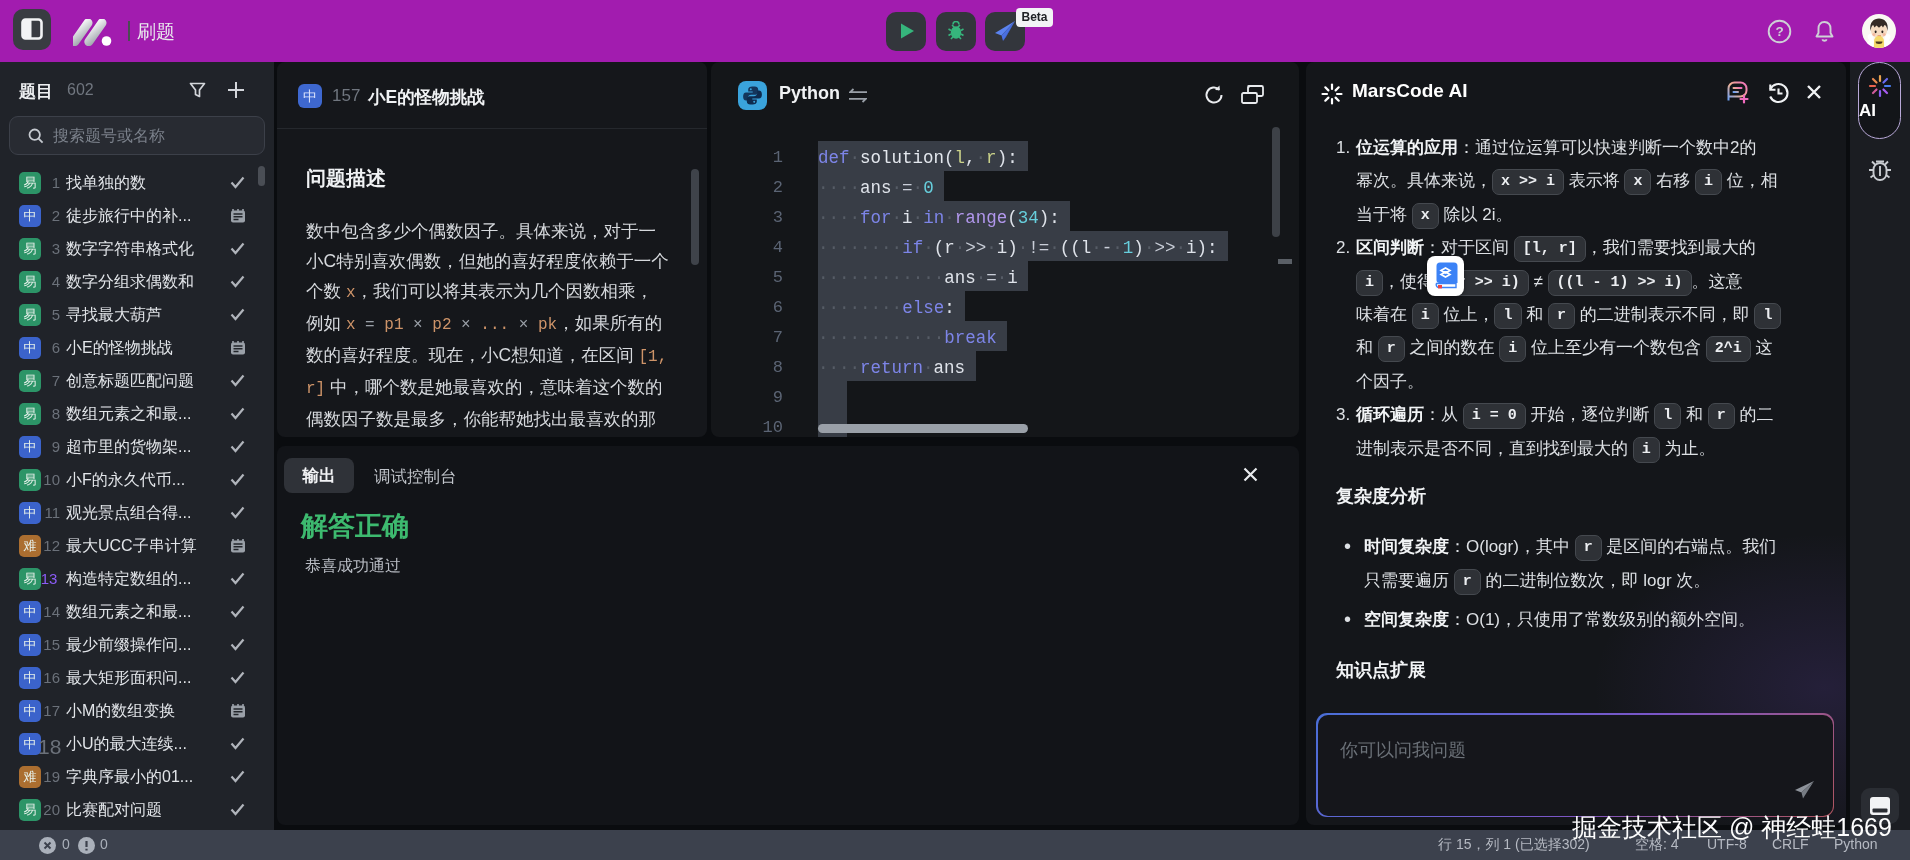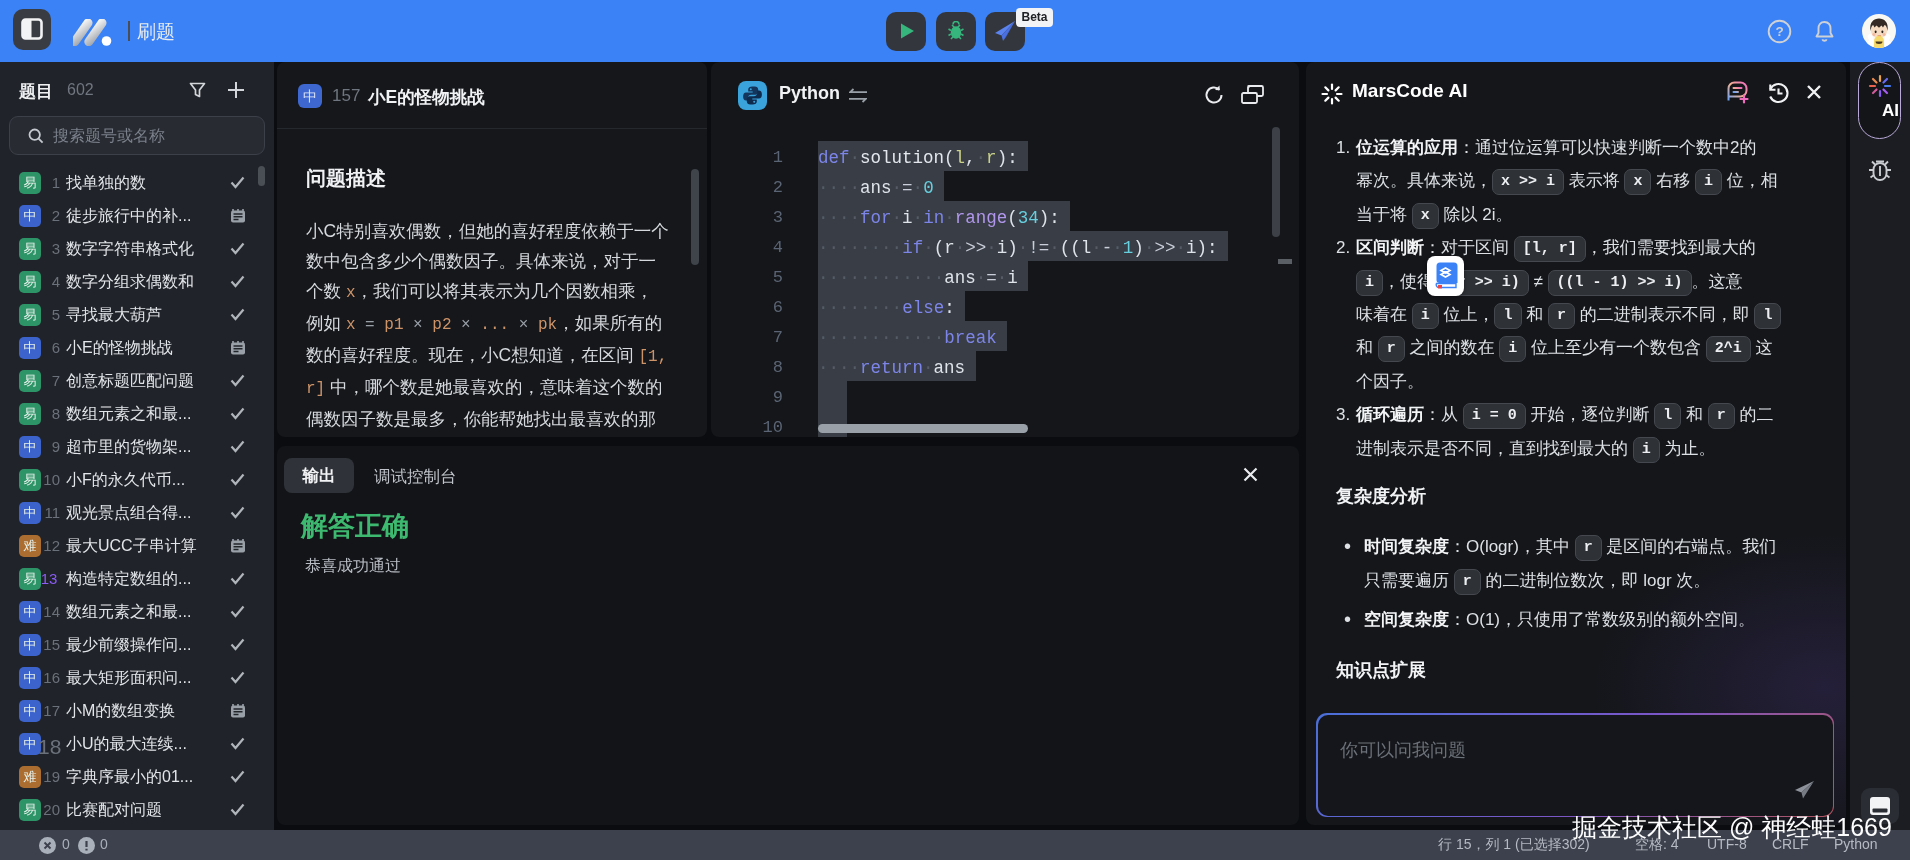--- a/index.html
+++ b/index.html
@@ -7,21 +7,21 @@
     font-family:"Liberation Sans", sans-serif; }
   .abs { position:absolute; }
   .panel { position:absolute; background:#15171b; border-radius:8px; }
   .mono { font-family:"Liberation Mono", monospace; }
   .chip { display:inline-block; background:#2e3136; border:1px solid #45494f; border-radius:7px; padding:0 8px;
     font-family:"Liberation Mono", monospace; font-weight:bold; font-size:15px; color:#eceef1; line-height:24px; vertical-align:1px;}
 </style>
 </head>
 <body>
 
-<div class="abs" style="left:0;top:0;width:1910px;height:62px;background:#3b82f6;">
+<div class="abs" style="left:0;top:0;width:1910px;height:62px;background:#a21caf;">
   <div class="abs" style="left:13px;top:9px;width:38px;height:41px;background:#393c42;border-radius:10px;">
     <svg width="22" height="22" style="position:absolute;left:8px;top:9px" viewBox="0 0 22 22">
       <rect x="1.5" y="1.5" width="19" height="19" rx="3" fill="none" stroke="#f2f3f5" stroke-width="2.6"></rect>
       <rect x="2" y="2" width="8.5" height="18" fill="#f2f3f5"></rect>
     </svg>
   </div>
   <svg class="abs" style="left:73px;top:19px" width="40" height="27" viewBox="0 0 40 27">
     <defs>
         <linearGradient id="lg1" x1="0" y1="0" x2="1" y2="1">
       <stop offset="0" stop-color="#ffffff"></stop>
@@ -278,22 +278,22 @@
   <div class="abs" style="left:258px;top:104px;width:7px;height:20px;background:#4a4e55;border-radius:4px;"></div>
 </div>
 
 <div class="panel" style="left:277px;top:62px;width:430px;height:375px;overflow:hidden;">
   <div class="abs" style="left:21px;top:22px;width:24px;height:24px;background:#3e68d0;border-radius:6px;color:#d9e2fb;font-size:14px;text-align:center;line-height:24px;">中</div>
   <div class="abs" style="left:55px;top:24px;font-size:17px;color:#70767f;">157</div>
   <div class="abs" style="left:91px;top:23px;font-size:17.5px;font-weight:bold;color:#f0f2f4;">小E的怪物挑战</div>
   <div class="abs" style="left:0;top:66px;width:430px;height:1px;background:#25282d;"></div>
   <div class="abs" style="left:29px;top:103px;font-size:20px;font-weight:bold;color:#f0f2f4;">问题描述</div>
   <div id="pdesc" class="abs" style="left:29px;top:154px;width:395px;font-size:17.5px;color:#d6d9dd;line-height:30px;">
+      <div style="white-space:nowrap;">数中包含多少个偶数因子。具体来说，对于一</div>
       <div style="white-space:nowrap;">小C特别喜欢偶数，但她的喜好程度依赖于一个</div>
-      <div style="white-space:nowrap;">数中包含多少个偶数因子。具体来说，对于一</div>
       <div style="white-space:nowrap;">个数 <span class="mono" style="color:#ce9469;font-size:16px;">x</span>，我们可以将其表示为几个因数相乘，</div>
       <div style="white-space:nowrap;">例如 <span class="mono" style="color:#ce9469;font-size:16px;">x</span><span class="mono" style="color:#9aa0a8;font-size:16px;"> = </span><span class="mono" style="color:#ce9469;font-size:16px;">p1</span><span class="mono" style="color:#9aa0a8;font-size:16px;"> × </span><span class="mono" style="color:#ce9469;font-size:16px;">p2</span><span class="mono" style="color:#9aa0a8;font-size:16px;"> × </span><span class="mono" style="color:#ce9469;font-size:16px;">...</span><span class="mono" style="color:#9aa0a8;font-size:16px;"> × </span><span class="mono" style="color:#ce9469;font-size:16px;">pk</span>，如果所有的</div>
       <div style="white-space:nowrap;">数的喜好程度。现在，小C想知道，在区间 <span class="mono" style="color:#ce9469;font-size:16px;">[1,</span></div>
       <div style="white-space:nowrap;"><span class="mono" style="color:#ce9469;font-size:16px;">r]</span> 中，哪个数是她最喜欢的，意味着这个数的</div>
       <div style="white-space:nowrap;">偶数因子数是最多，你能帮她找出最喜欢的那</div>
     </div>
   <div class="abs" style="left:414px;top:107px;width:8px;height:96px;background:#3f434a;border-radius:4px;"></div>
 </div>
 
 <div class="panel" style="left:711px;top:62px;width:588px;height:375px;overflow:hidden;background:#141619;">
@@ -469,21 +469,21 @@
         <path d="M13 3 L13 8" stroke="#e8a34f"></path>
           <path d="M13 18 L13 23" stroke="#8a5cf0"></path>
         <path d="M3 13 L8 13" stroke="#e8634f"></path>
           <path d="M18 13 L23 13" stroke="#4a7df0"></path>
         <path d="M6 6 L9.5 9.5" stroke="#e88a4f"></path>
           <path d="M16.5 16.5 L20 20" stroke="#a85cf0"></path>
         <path d="M20 6 L16.5 9.5" stroke="#6a6cf0"></path>
           <path d="M6 20 L9.5 16.5" stroke="#d05c9a"></path>
       </g>
     </svg>
-    <div class="abs" style="left:0;top:38px;width:40px;text-align:right;font-size:17px;font-weight:bold;color:#ffffff;">AI</div>
+    <div class="abs" style="left:0;top:38px;width:40px;text-align:left;font-size:17px;font-weight:bold;color:#ffffff;">AI</div>
   </div>
   <svg class="abs" style="left:16px;top:94px" width="28" height="28" viewBox="0 0 28 28">
     <g fill="none" stroke="#c9ccd1" stroke-width="1.9">
       <path d="M14 7 a6.5 6.5 0 0 1 6.5 6.5 v4 a6.5 6.5 0 0 1 -13 0 v-4 A6.5 6.5 0 0 1 14 7 Z"></path>
       <path d="M9 8.5 L6 5.5 M19 8.5 L22 5.5"></path>
       <path d="M7.5 14 H3 M20.5 14 H25 M8 19 L4.5 21.5 M20 19 L23.5 21.5"></path>
       <path d="M14 10 L14 20"></path>
     </g>
     <path d="M10 4.5 h8 v2 h-8 z" fill="#c9ccd1"></path>
   </svg>

